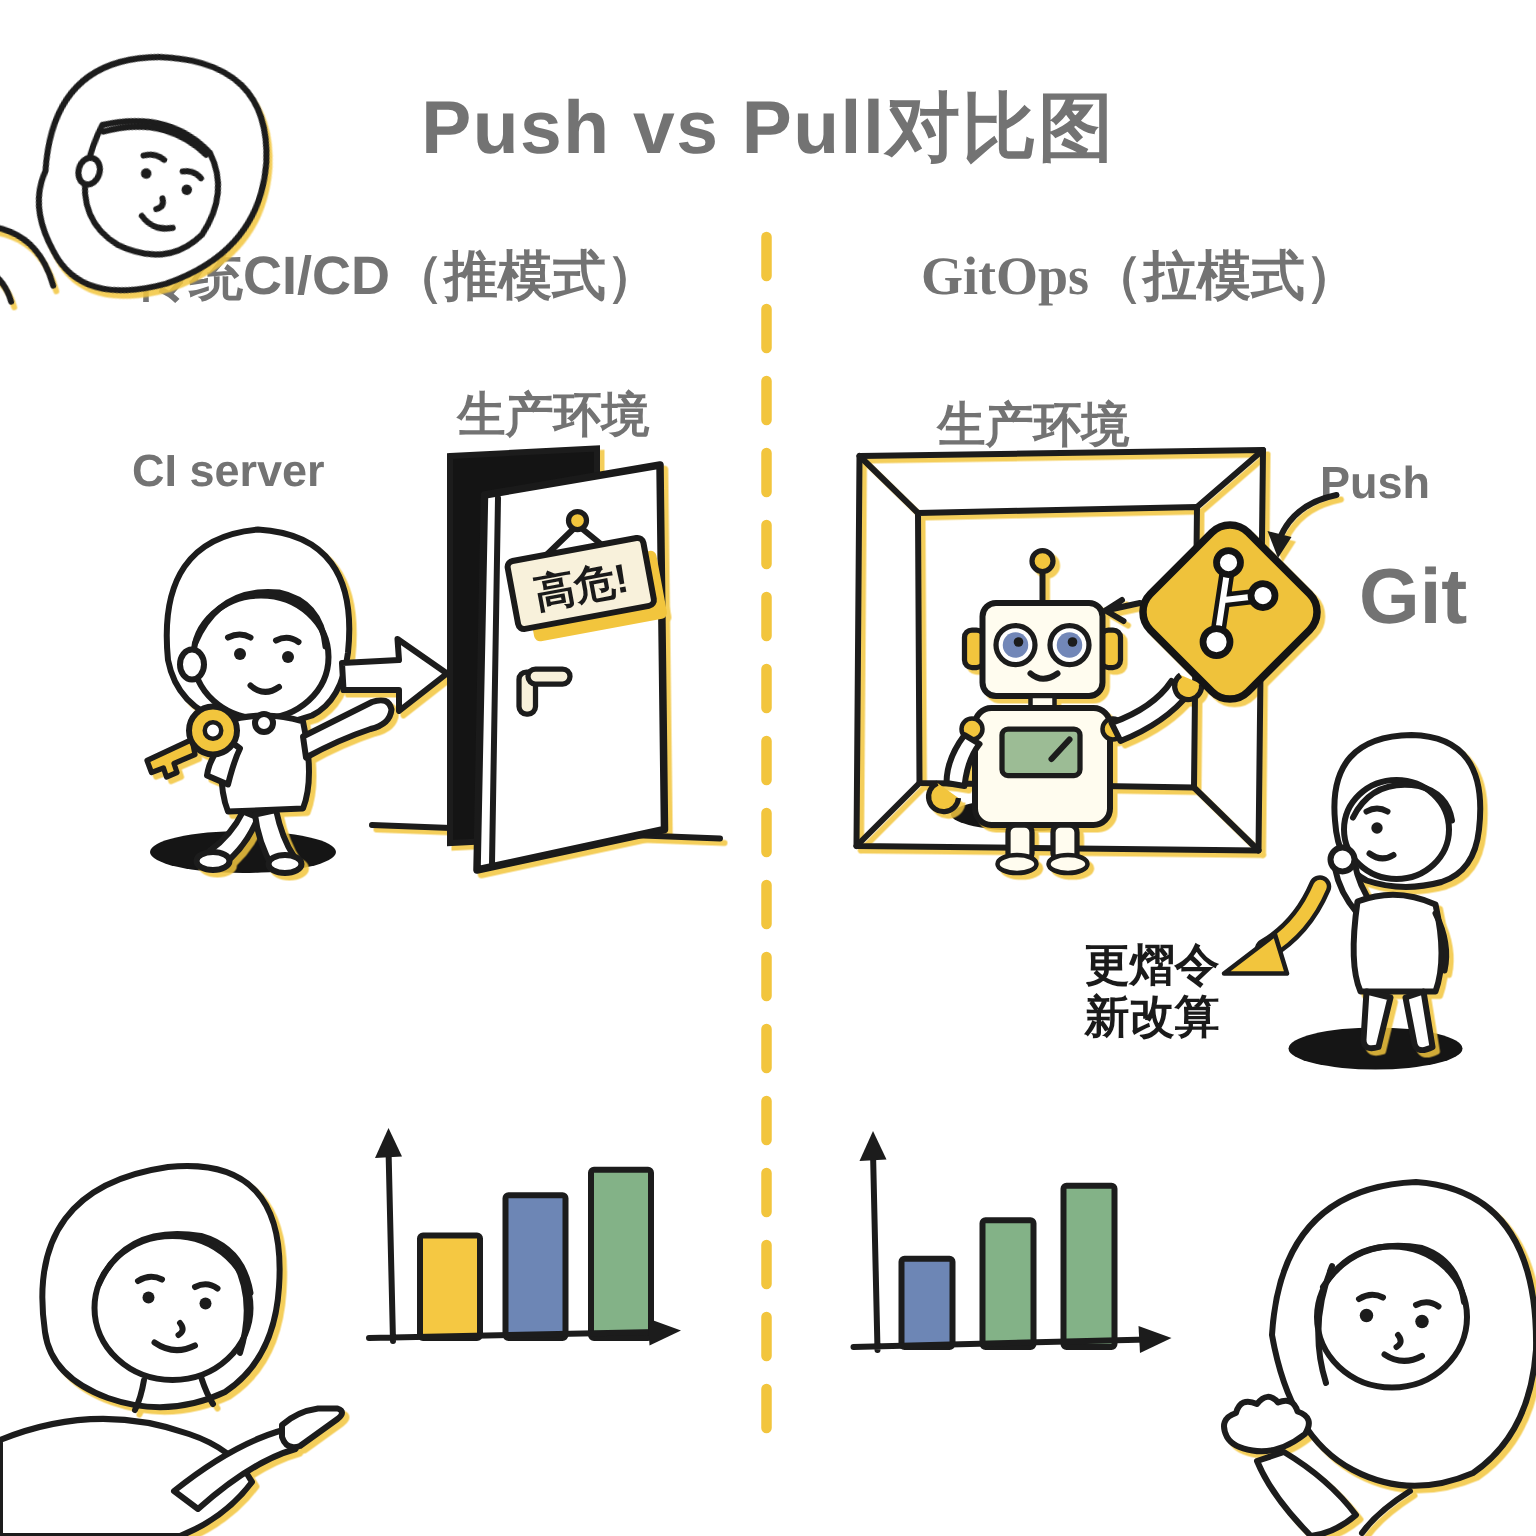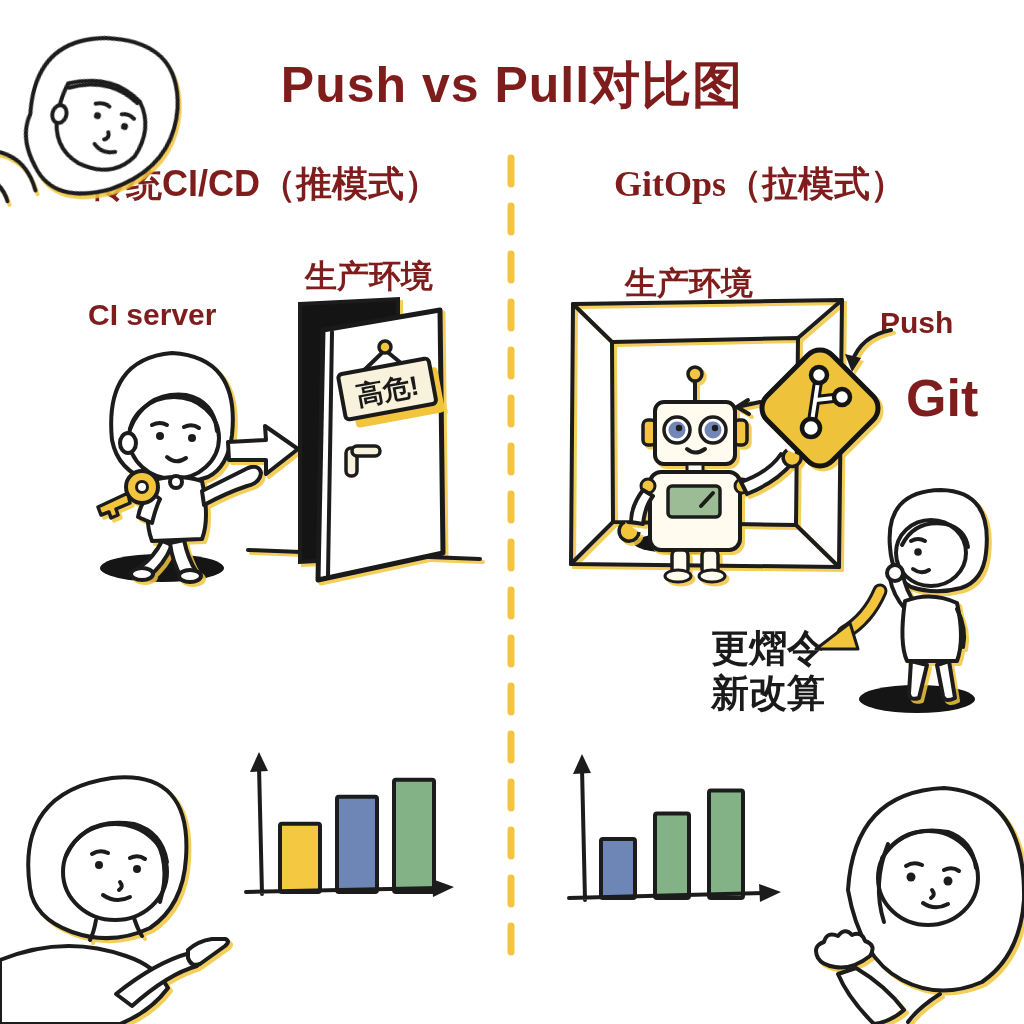--- a/index.html
+++ b/index.html
@@ -1,24 +1,24 @@
 <!DOCTYPE html>
 <html><head>
 <meta charset="utf-8">
 <style>
   html,body{margin:0;padding:0;background:#ffffff;}
   body{width:1024px;height:1024px;position:relative;overflow:hidden;
        font-family:"Liberation Sans","DejaVu Sans",sans-serif;color:#1a1a1a;}
   .abs{position:absolute;}
-  .txt{font-weight:800;color:#7f1d1d;white-space:nowrap;}
+  .txt{font-weight:800;color:#737373;white-space:nowrap;}
   .title{left:0;top:52px;width:1024px;text-align:center;font-size:50px;letter-spacing:1px;}
   .colhead{top:160px;font-size:36px;}
   .label{font-size:30px;}
   .git-word{font-size:52px;font-weight:800;}
-  .note{font-size:38px;font-weight:800;line-height:1.18;text-align:center;white-space:nowrap;}
+  .note{font-size:30px;font-weight:800;line-height:1.18;text-align:center;white-space:nowrap;}
   svg{display:block;overflow:visible;}
   .echo{filter:drop-shadow(3px 3px 0 rgba(242,197,61,.85));}
   .stroke{fill:none;stroke:#1c1c1c;stroke-width:4;stroke-linecap:round;stroke-linejoin:round;}
   .fillw{fill:#ffffff;stroke:#1c1c1c;stroke-width:4;stroke-linecap:round;stroke-linejoin:round;}
 </style>
 </head>
 <body>
 
 <div class="abs txt title">Push vs Pull对比图</div>
 

